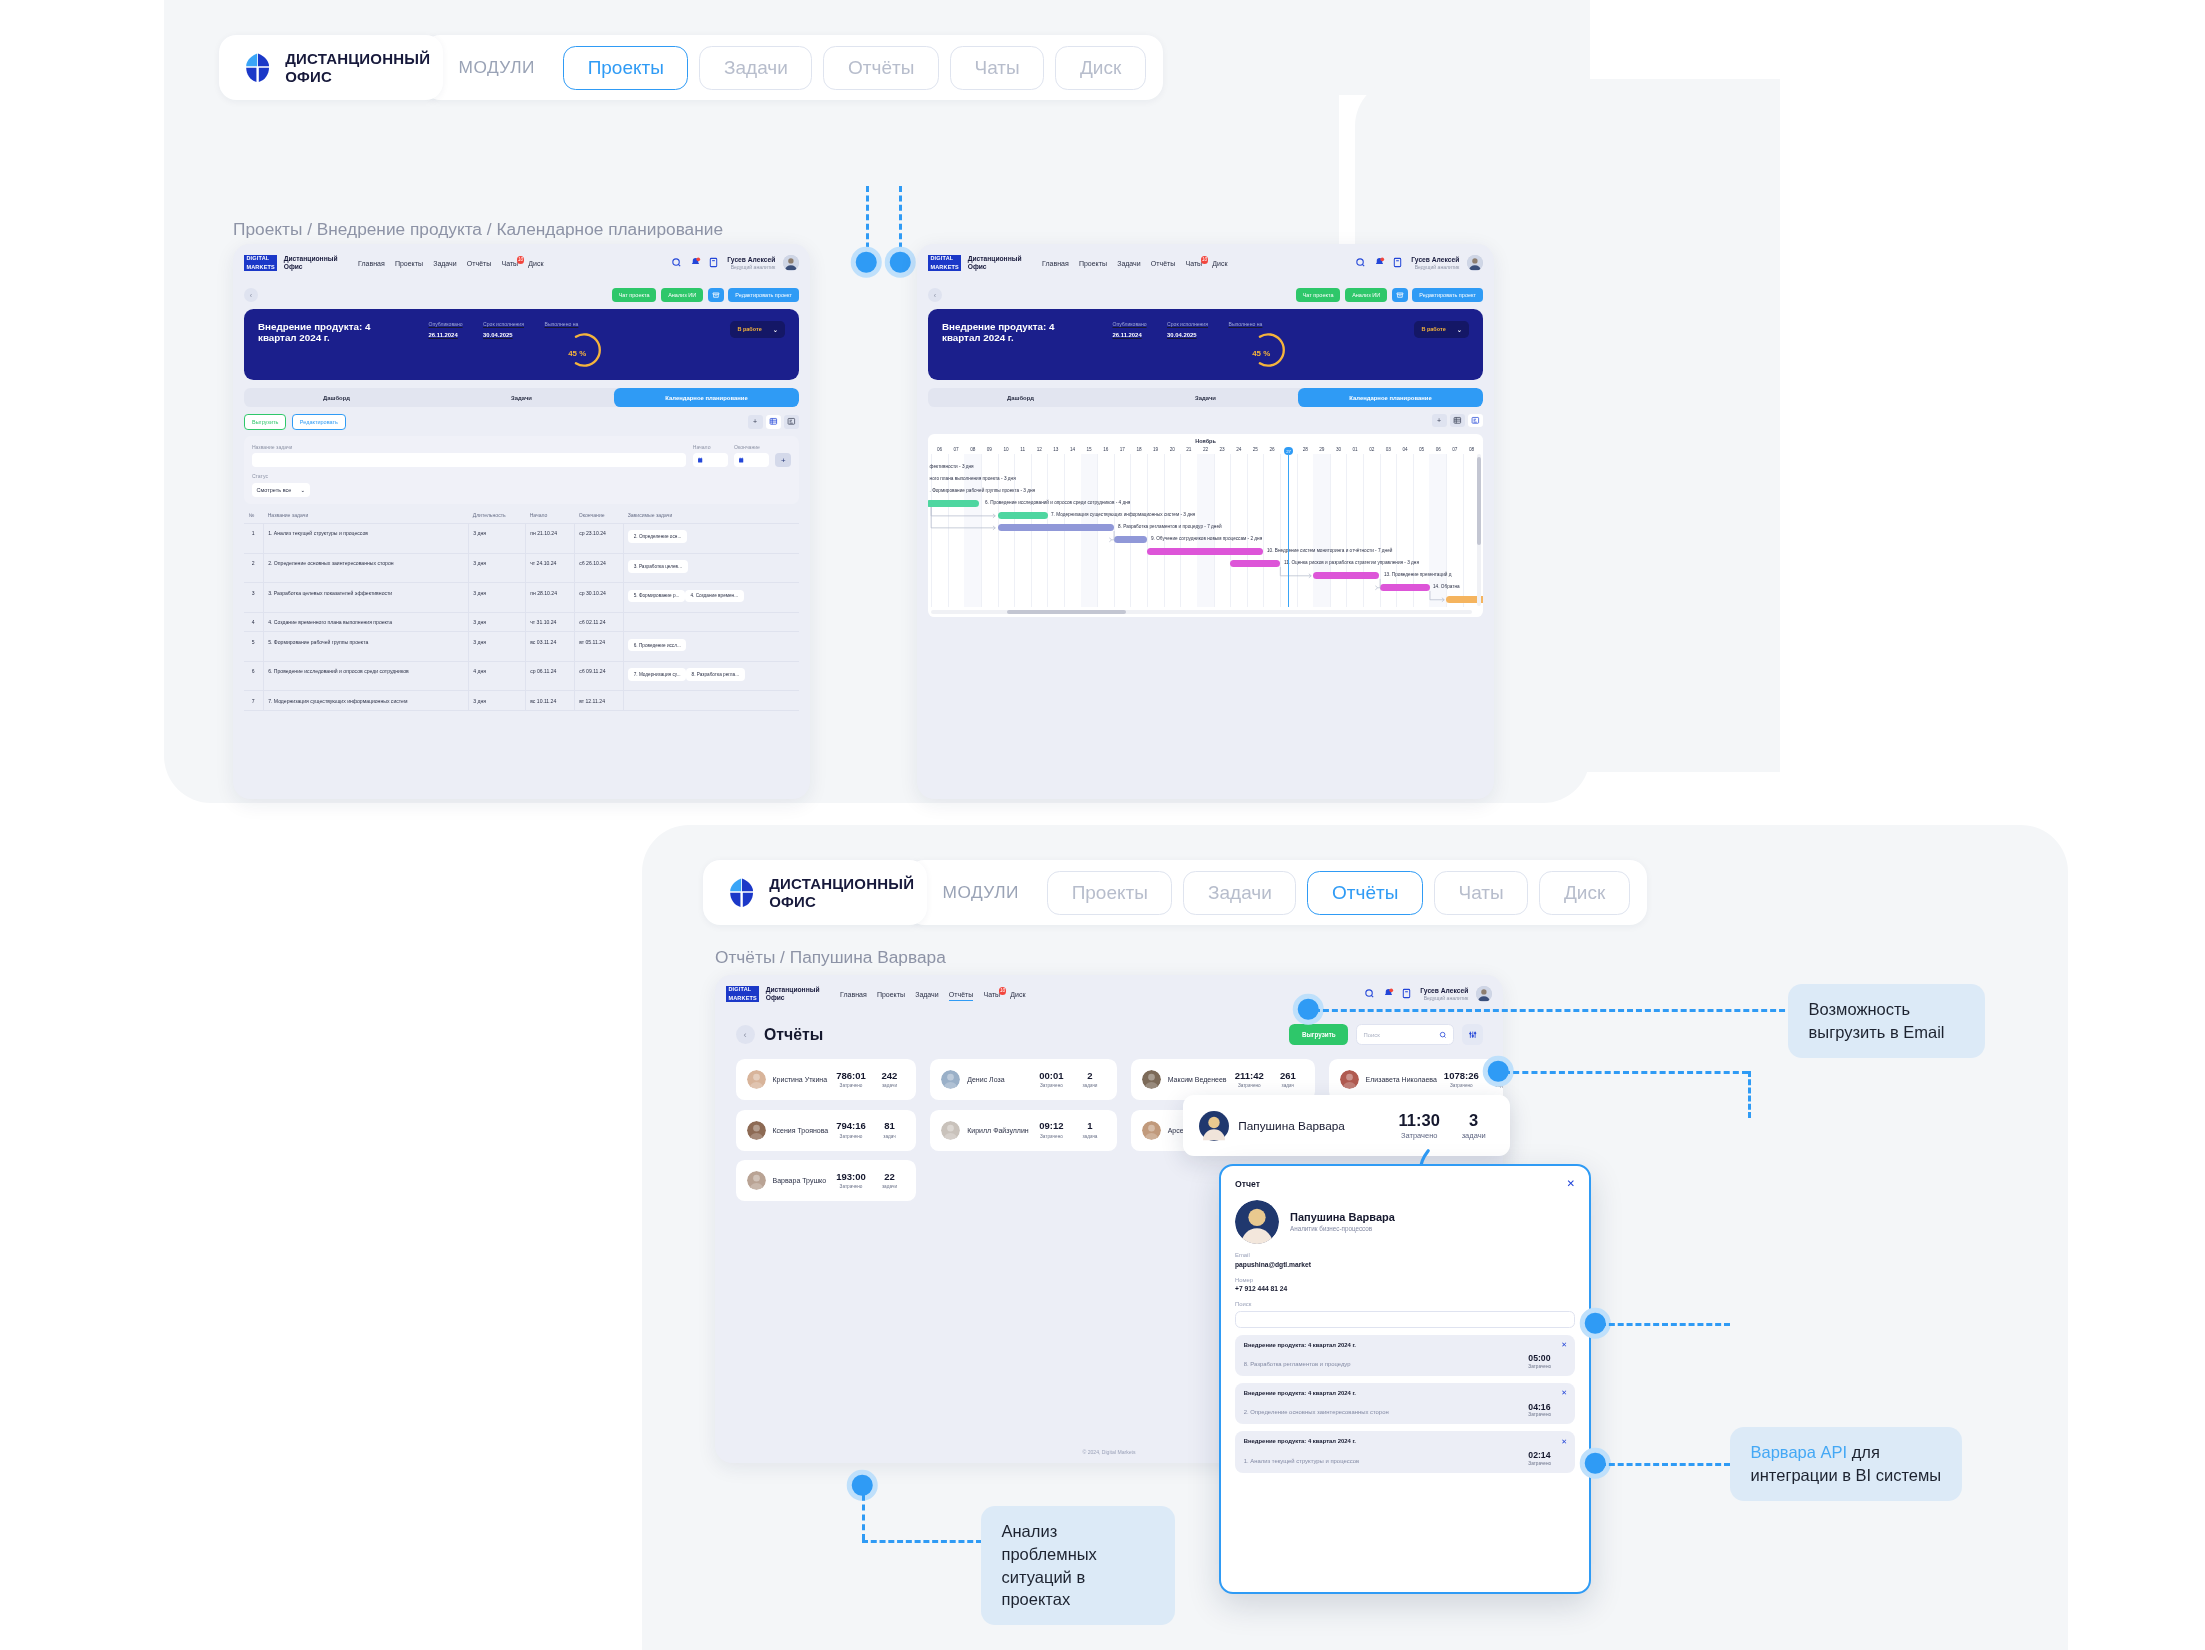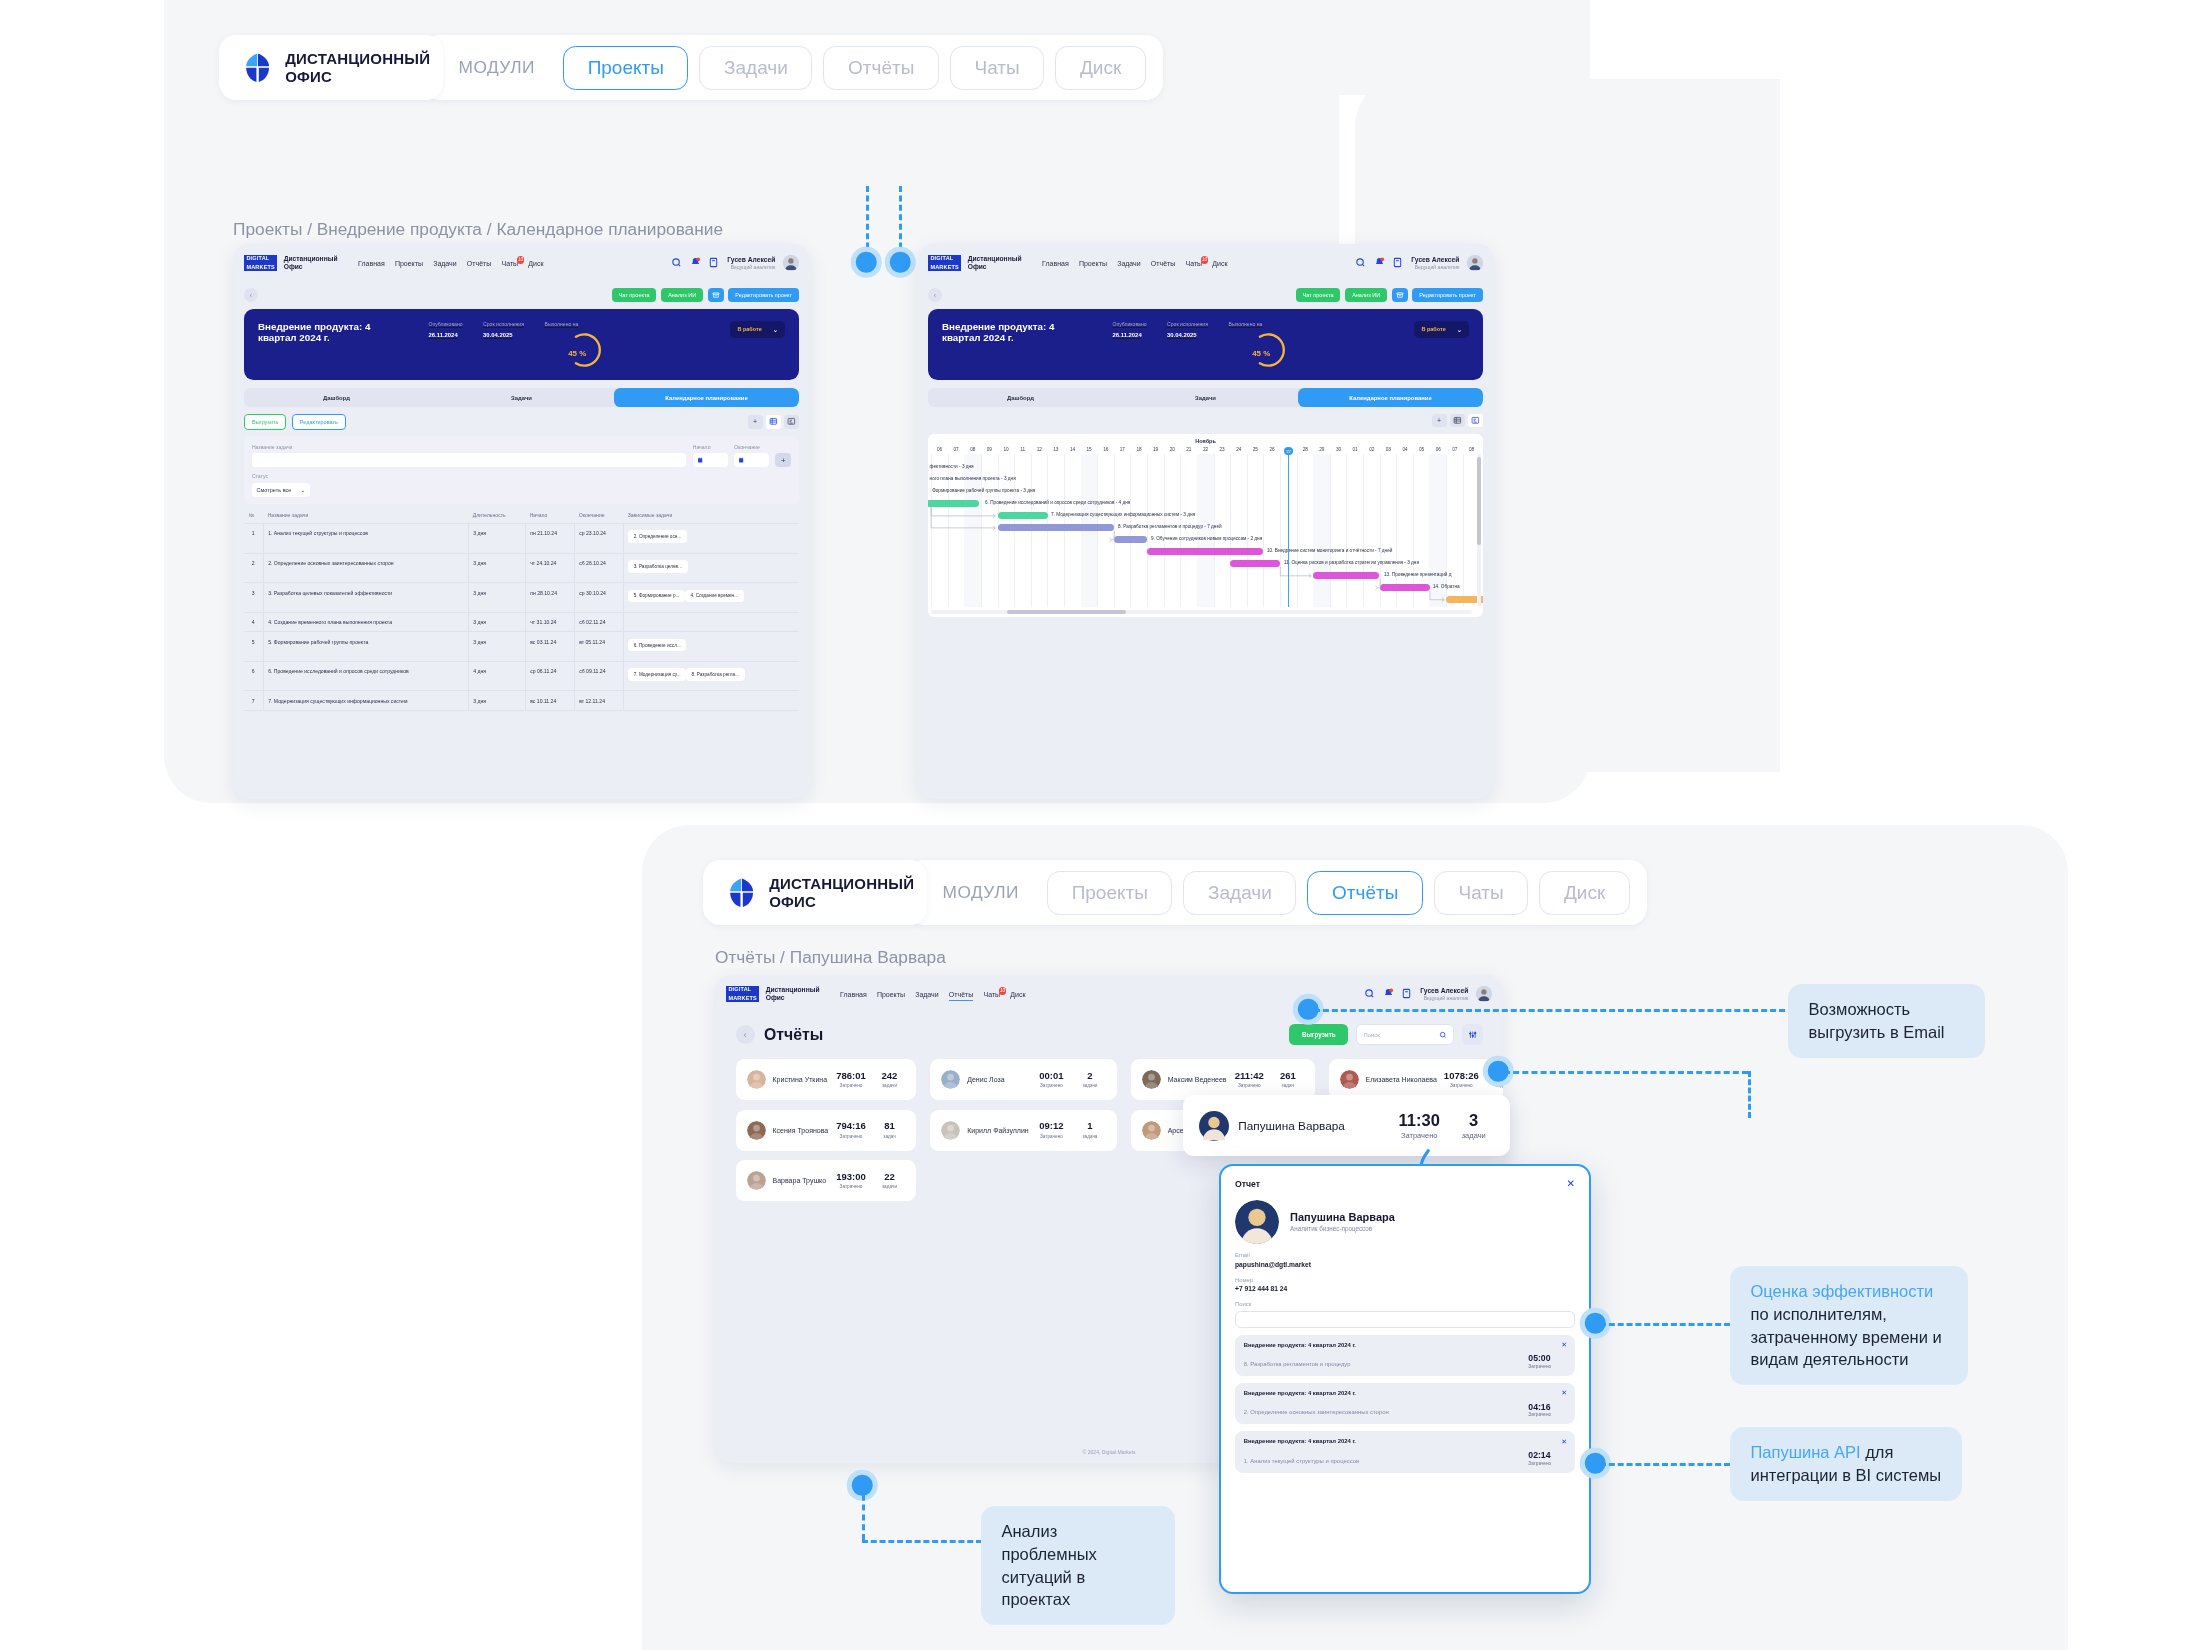--- a/index.html
+++ b/index.html
@@ -1115,28 +1115,25 @@
   <div class="bubble" style="left:1788px; top:984px; width:197px;">
     <span>Возможность выгрузить в Email</span>
   </div>
 
   <div class="dot" style="left:1498px; top:1071px;"></div>
   <div class="dash-h" style="left:1504px; top:1071px; width:244px;"></div>
   <div class="dash-v" style="left:1748px; top:1071px; height:47px;"></div>
 
   <div class="dot" style="left:1595px; top:1323px;"></div>
   <div class="dash-h" style="left:1600px; top:1323px; width:130px;"></div>
-  <div class="bubble" style="left:1730px; top:1266px; width:238px;">
-    <span class="hl">Оценка эффективности</span><span> по исполнителям, затраченному времени и видам деятельности</span>
-  </div>
 
   <div class="dot" style="left:1595px; top:1463px;"></div>
   <div class="dash-h" style="left:1600px; top:1463px; width:130px;"></div>
   <div class="bubble" style="left:1730px; top:1427px; width:232px;">
-    <span class="hl">Папушина API</span><span> для интеграции в BI системы</span>
+    <span class="hl">Варвара API</span><span> для интеграции в BI системы</span>
   </div>
 
   <div class="dot" style="left:862px; top:1485px;"></div>
   <div class="dash-v" style="left:862px; top:1485px; height:55px;"></div>
   <div class="dash-h" style="left:862px; top:1540px; width:120px;"></div>
   <div class="bubble" style="left:981px; top:1506px; width:194px;">
     <span>Анализ проблемных ситуаций в проектах</span>
   </div>
 
 </div>

